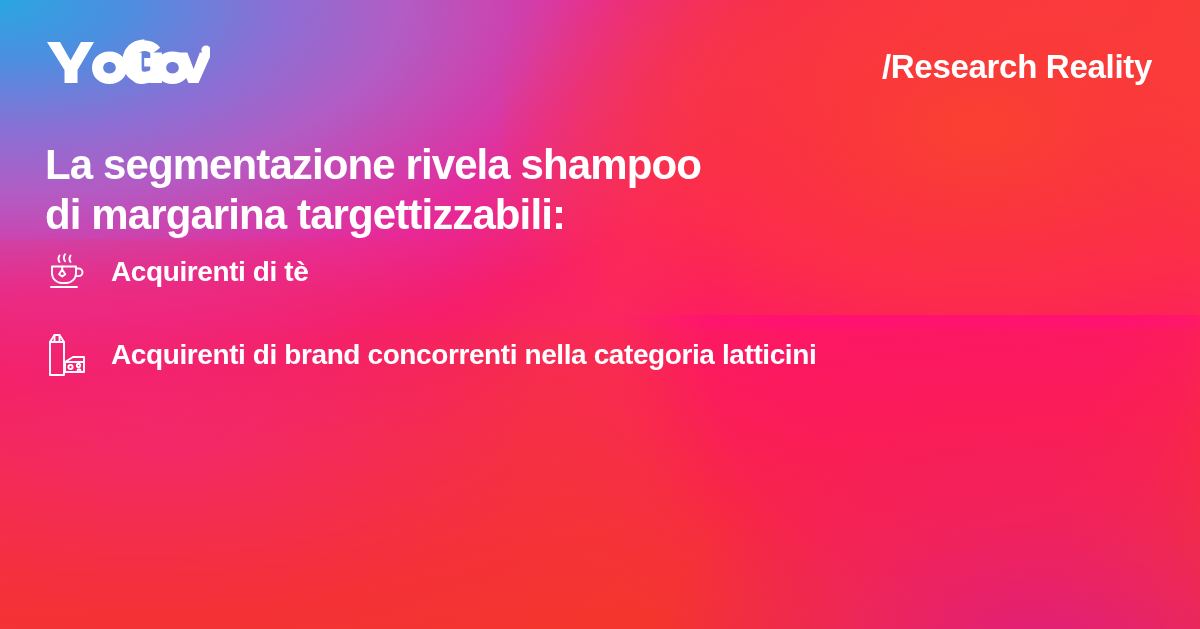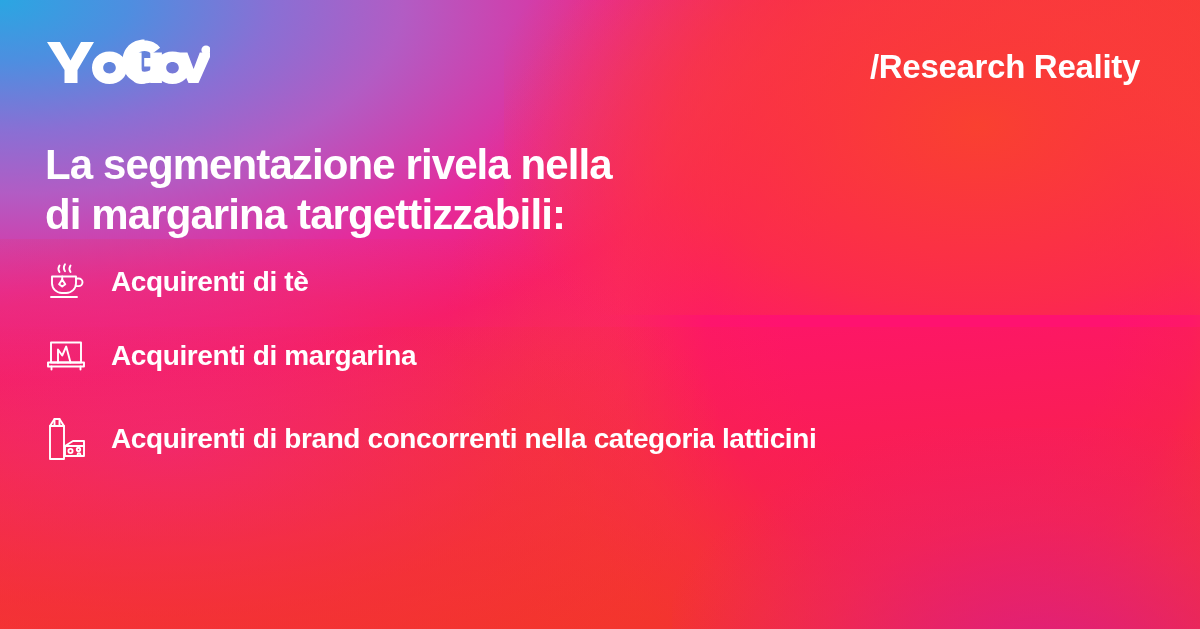--- a/index.html
+++ b/index.html
@@ -73,21 +73,21 @@
     position: absolute;
     left: 45px;
     top: 38px;
     display: flex;
     align-items: flex-start;
   }
   .logo svg { display: block; }
 
   .kicker {
     position: absolute;
-    right: 60px;
+    right: 48px;
     top: 48px;
     color: #ffffff;
     font-size: 33px;
     font-weight: bold;
     letter-spacing: -0.3px;
     white-space: nowrap;
   }
 
   
   .headline {
@@ -100,21 +100,21 @@
     font-weight: bold;
     line-height: 1.18;
     letter-spacing: -0.9px;
   }
   .headline .l2 { display: block; }
 
   
   .list {
     position: absolute;
     left: 45px;
-    top: 252px;
+    top: 242px;
     width: 780px;
   }
   .item {
     display: flex;
     align-items: center;
     min-height: 60px;
     margin-bottom: 14px;
   }
   .item:last-child { margin-bottom: 0; }
   .item-icon {
@@ -167,21 +167,21 @@
 
             <circle cx="161" cy="12" r="4.6"></circle>
           </g>
         </svg>
       </span>
     </div>
 
     <div class="kicker">/Research Reality</div>
 
     <div class="headline">
-      <span class="l1">La segmentazione rivela nella</span>
+      <span class="l1">La segmentazione rivela shampoo</span>
       <span class="l2">di margarina targettizzabili:</span>
     </div>
 
     <div class="list">
 
       <div class="item">
         <span class="item-icon">
           <svg width="42" height="42" viewBox="0 0 42 42" fill="none" stroke="#ffffff" stroke-width="1.9" stroke-linecap="round" stroke-linejoin="round" aria-hidden="true">
             <path d="M14.5 4.5 c-1.6 2.4 -1.6 4.1 0 6.5"></path>
             <path d="M20 3.2 c-1.7 2.6 -1.7 4.4 0 7"></path>
@@ -190,32 +190,20 @@
             <path d="M31 17.5 h2.6 c2.2 0 3.9 1.7 3.9 3.8 0 2.1 -1.7 3.8 -3.9 3.8 H31"></path>
             <path d="M6 36 h26"></path>
             <path d="M17.2 15.5 v3.1"></path>
             <path d="M17.2 18.6 l-3.1 4.6 3.1 2.4 3.1 -2.4 Z"></path>
           </svg>
         </span>
         <span class="item-label">Acquirenti di tè</span>
       </div>
 
 
-      <div class="item">
-        <span class="item-icon">
-          <svg width="42" height="34" viewBox="0 0 42 34" fill="none" stroke="#ffffff" stroke-width="1.9" stroke-linecap="round" stroke-linejoin="round" aria-hidden="true">
-            <path d="M6 3.5 h30 v20 H6 Z"></path>
-            <path d="M3 23.5 h36 v4 H3 Z"></path>
-            <path d="M6.5 27.5 v3"></path>
-            <path d="M35.5 27.5 v3"></path>
-            <path d="M13 23.5 v-13 l4.2 6 4 -9 4.3 16"></path>
-          </svg>
-        </span>
-        <span class="item-label">Acquirenti di margarina</span>
-      </div>
 
       <div class="item two-line">
         <span class="item-icon">
           <svg width="42" height="50" viewBox="0 0 42 50" fill="none" stroke="#ffffff" stroke-width="1.9" stroke-linecap="round" stroke-linejoin="round" aria-hidden="true">
 
             <path d="M5 12 h14 v33 H5 Z"></path>
             <path d="M5 12 l4.5 -7 h5 L19 12"></path>
             <path d="M9.5 5 h5 v7 h-5 Z"></path>
 
             <path d="M20 32 l8 -5 h11 v15 H20 Z"></path>

